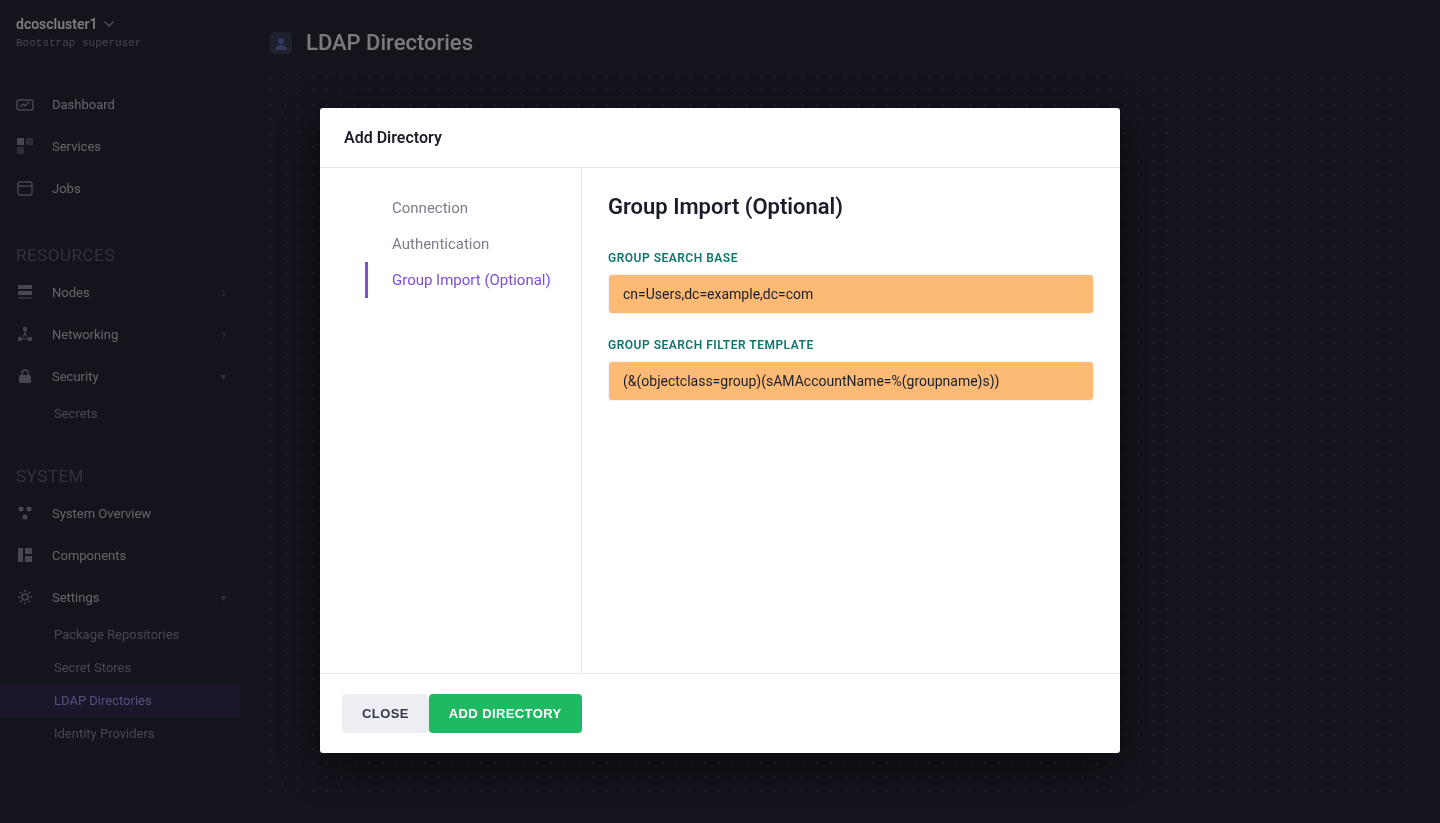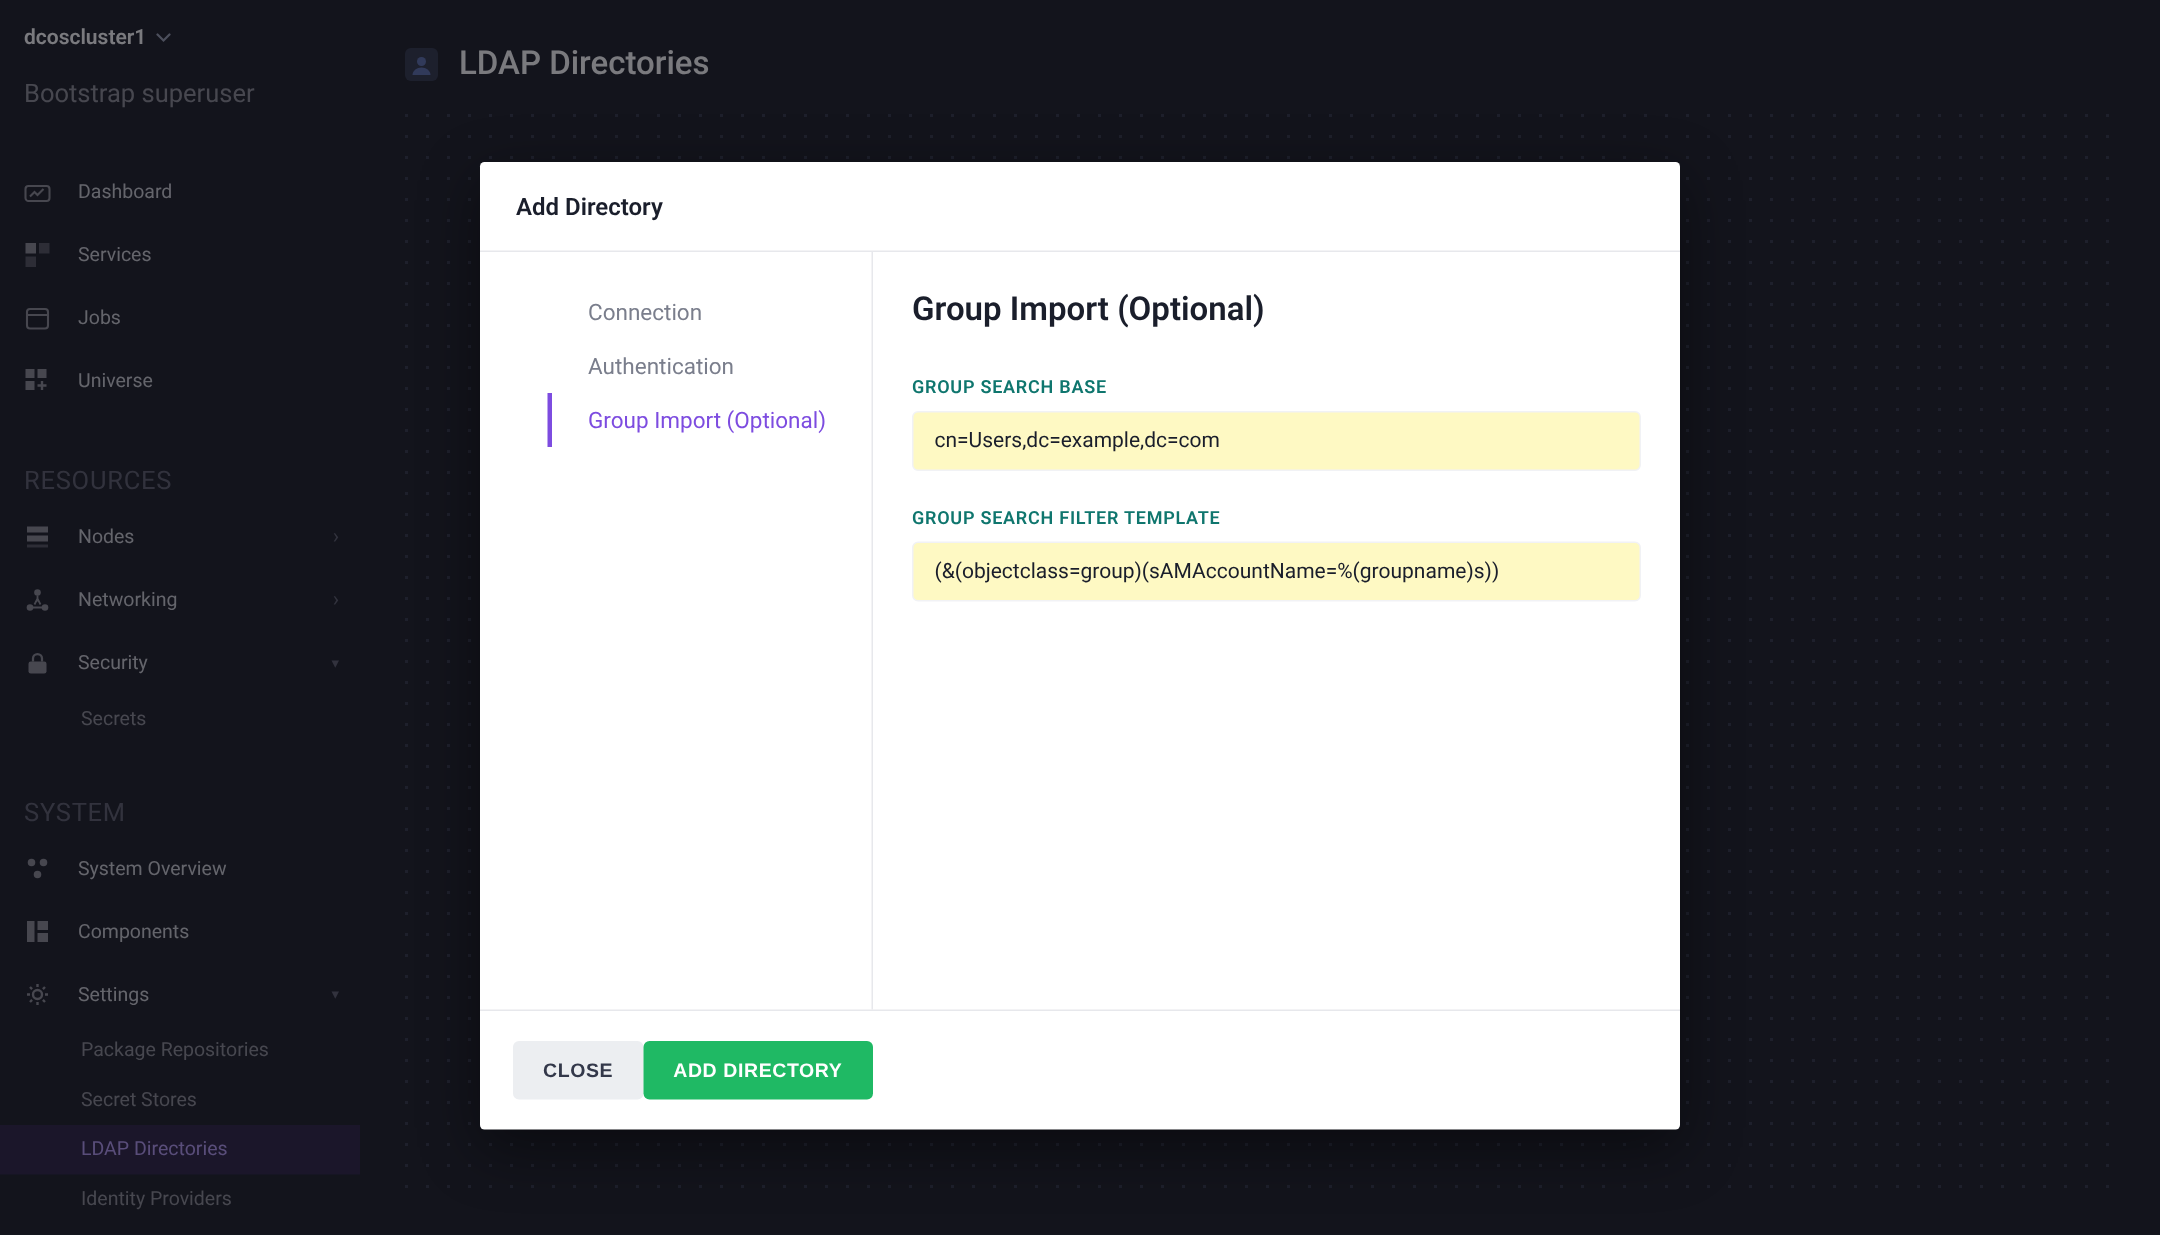--- a/index.html
+++ b/index.html
@@ -30,22 +30,23 @@
   .cluster-name {
     color: #fff;
     font-size: 14px;
     font-weight: 600;
     display: inline-flex;
     align-items: center;
   }
   .cluster-name svg { margin-left: 6px; }
   .cluster-sub {
     color: #8e8f97;
-    font-size: 17px;
-    margin-top: 20px;
+    font-size: 11px;
+    margin-top: 4px;
+    font-family: Liberation Mono, monospace;
   }
 
   .nav-section {
     margin-top: 30px;
   }
   .nav-heading {
     color: #5f616f;
     font-size: 17px;
     letter-spacing: .5px;
     padding: 6px 16px;
@@ -189,21 +190,21 @@
   .field-label {
     font-size: 12px;
     letter-spacing:.5px;
     color:#0f766e;
     font-weight:600;
   }
   .field-input {
     width:100%;
     margin-top:8px;
     margin-bottom:20px;
-    background:#fef9c3;
+    background:#fdba74;
     border:1px solid #f1f2f5;
     border-radius:4px;
     padding:11px 14px;
     font-size:14px;
     color:#1a1e2b;
     font-family:inherit;
   }
   .modal-footer {
     border-top:1px solid #e7e8ec;
     padding:20px 22px;
@@ -261,31 +262,20 @@
       <span>Services</span>
     </div>
     <div class="nav-item">
       <span class="nav-icon">
         <svg width="18" height="18">
             <rect x="2" y="3" width="14" height="13" rx="2" fill="none" stroke="#8e8f97" stroke-width="1.4"></rect>
             <path d="M2 7h14" stroke="#8e8f97" stroke-width="1.4"></path>
           </svg>
       </span>
       <span>Jobs</span>
-    </div>
-    <div class="nav-item">
-      <span class="nav-icon">
-        <svg width="18" height="18">
-            <rect x="1" y="1" width="6" height="6" fill="#8e8f97"></rect>
-            <rect x="9" y="1" width="6" height="6" fill="#8e8f97"></rect>
-            <rect x="1" y="9" width="6" height="6" fill="#8e8f97"></rect>
-            <path d="M12 9v6M9 12h6" stroke="#8e8f97" stroke-width="1.6"></path>
-          </svg>
-      </span>
-      <span>Universe</span>
     </div>
   </div>
 
   <div class="nav-section">
     <div class="nav-heading">RESOURCES</div>
     <div class="nav-item caret">
       <span class="nav-icon">
         <svg width="18" height="18">
             <rect x="2" y="2" width="14" height="4" fill="#8e8f97"></rect>
             <rect x="2" y="8" width="14" height="4" fill="#8e8f97"></rect>

